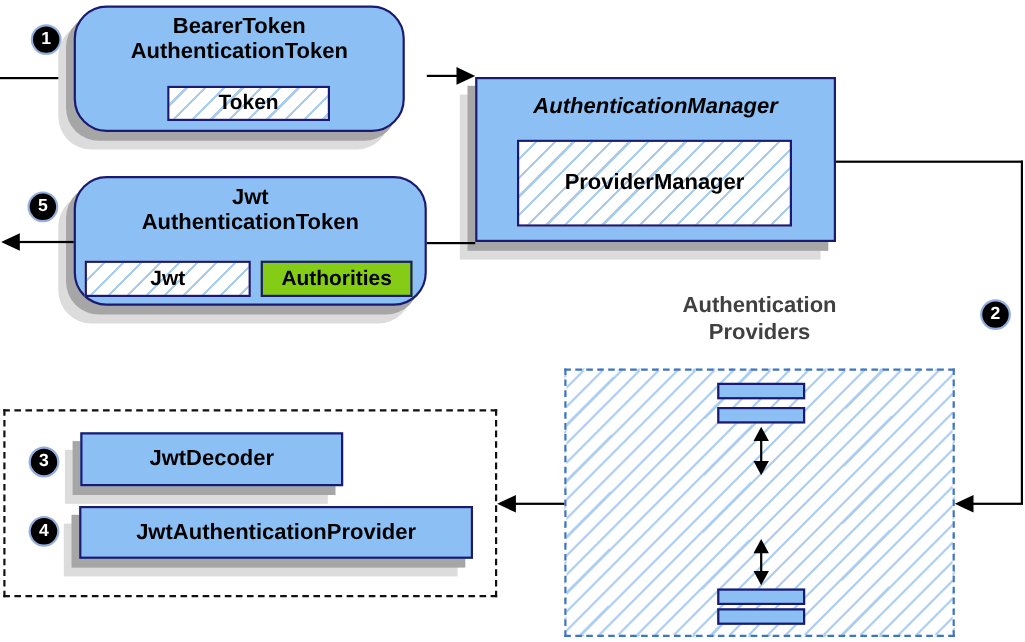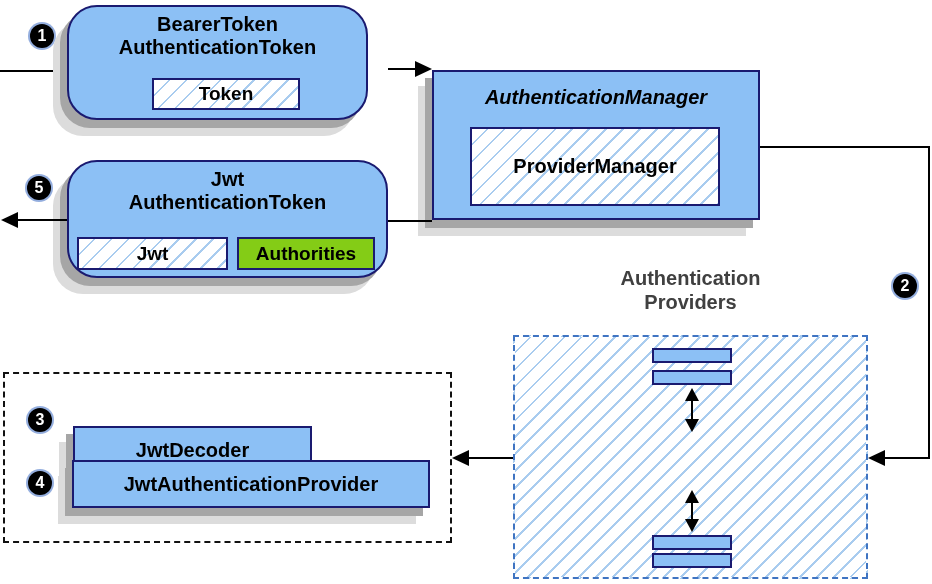--- a/index.html
+++ b/index.html
@@ -127,21 +127,21 @@
   <div class="arrow-down" style="left:685px;top:519px;"></div>
 
   <div class="bar" style="left:652px;top:535px;"></div>
   <div class="bar" style="left:652px;top:553px;"></div>
 
   <div class="hline" style="left:466px;top:457px;width:47px;"></div>
   <div class="arrow-left" style="left:452px;top:450px;"></div>
 
   <div class="dashed-black" style="left:3px;top:372px;width:449px;height:171px;"></div>
 
-  <div class="node center-flex" style="left:73px;top:393px;width:239px;height:49px;margin-top:33px;">
+  <div class="node center-flex" style="left:73px;top:393px;width:239px;height:49px;">
     <span>JwtDecoder</span>
   </div>
 
   <div class="node center-flex" style="left:72px;top:460px;width:358px;height:48px;">
     <span>JwtAuthenticationProvider</span>
   </div>
 
 </div>
 
 </body></html>

